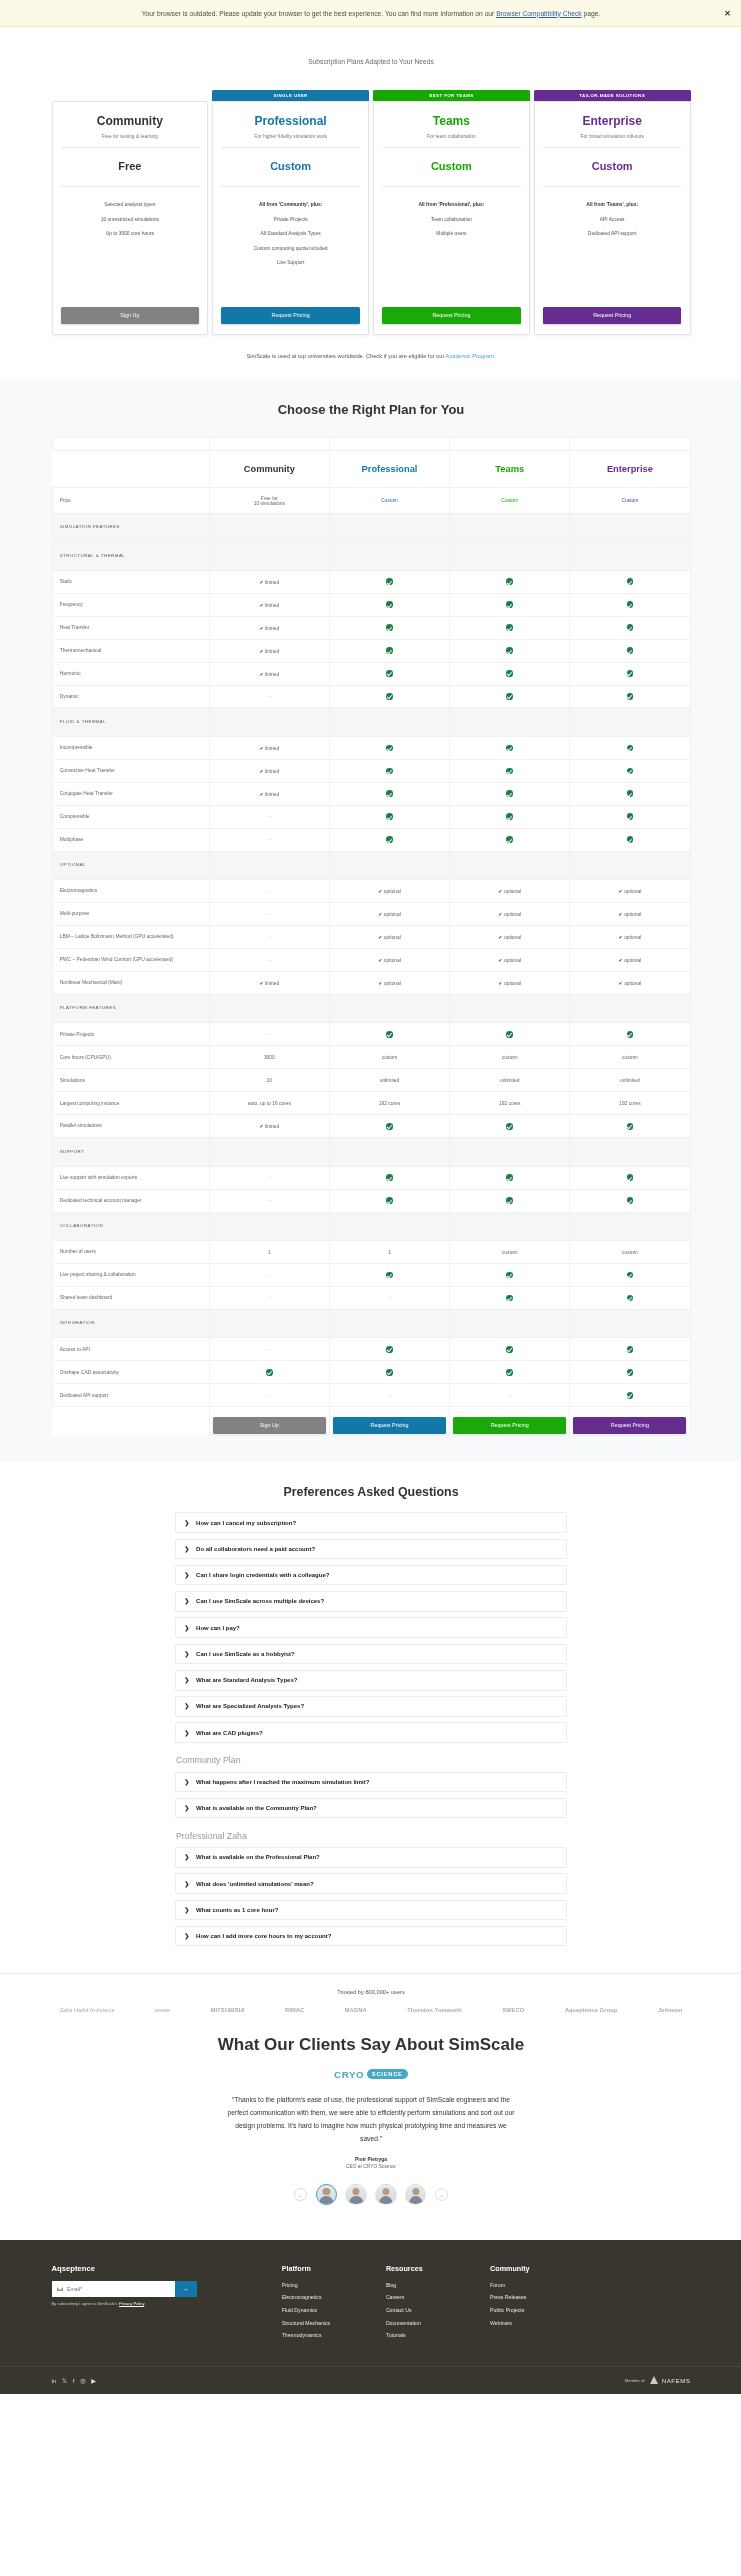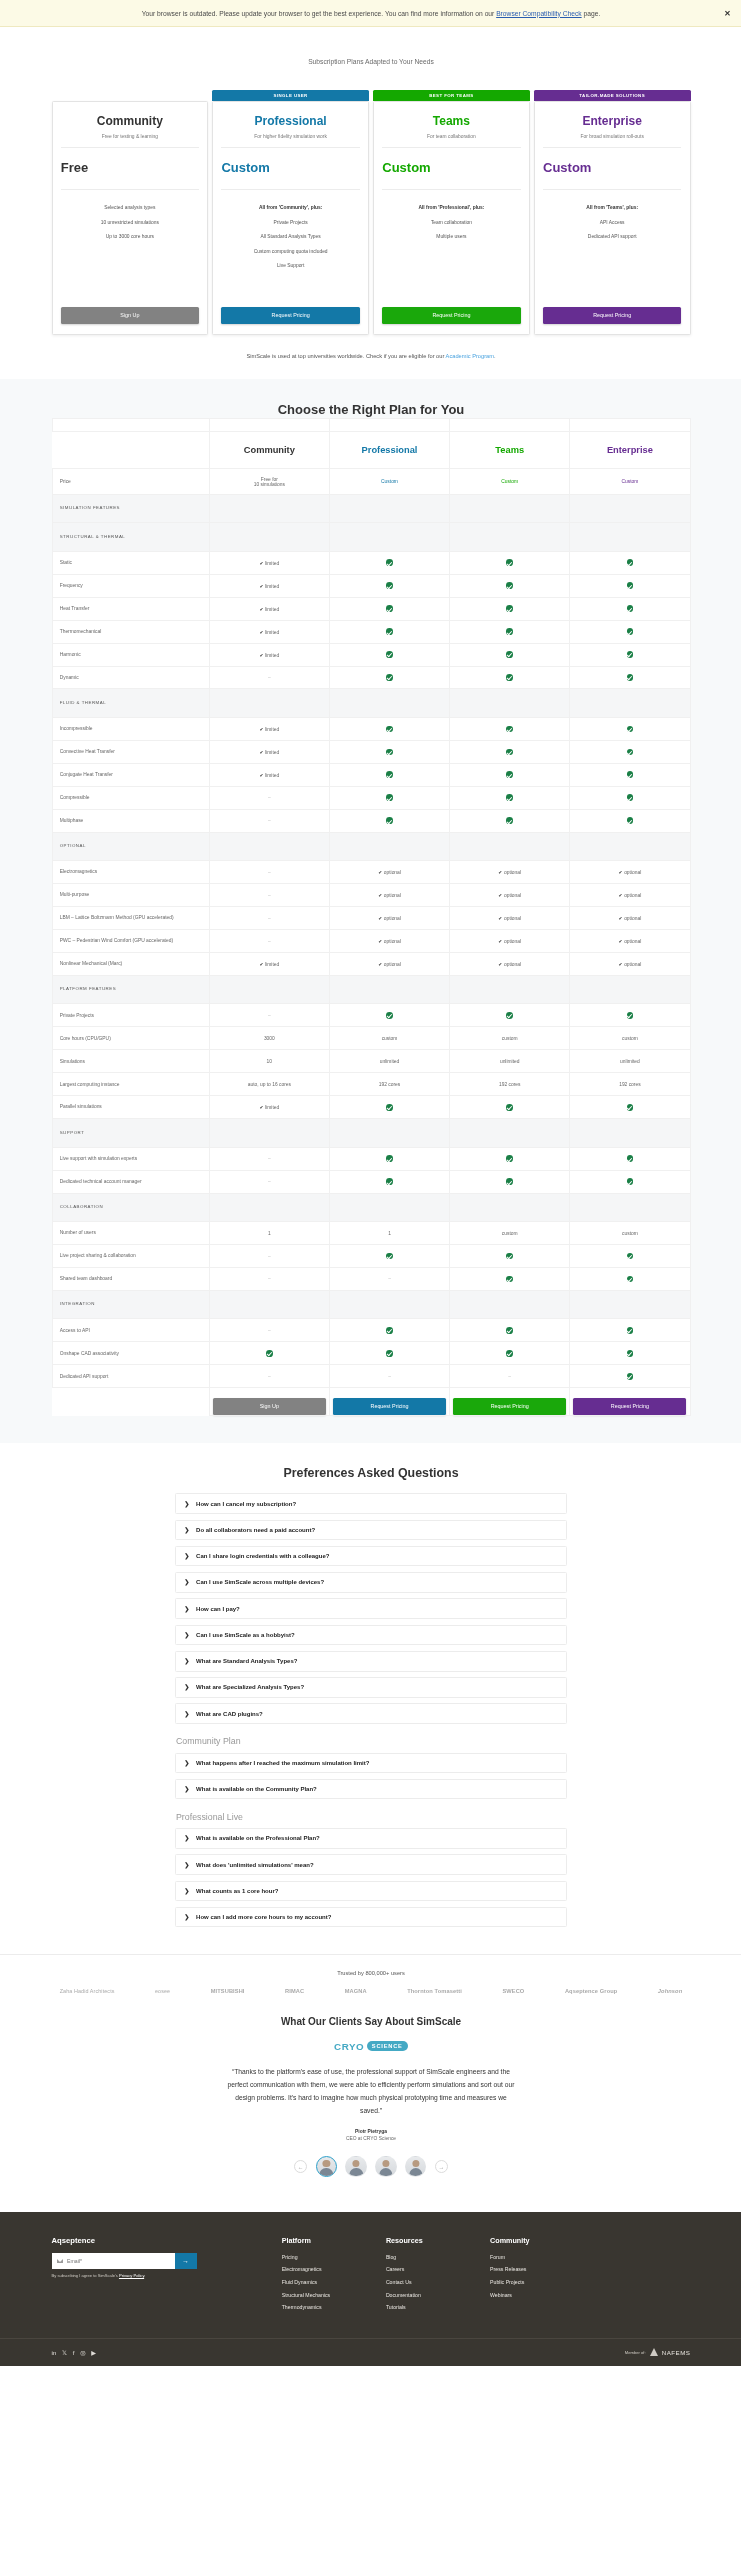--- a/index.html
+++ b/index.html
@@ -60,21 +60,21 @@
     box-shadow: 0 1px 3.1px rgba(0,0,0,0.07);
     padding: 11.3px 8.2px 10.3px;
     min-height: 234px;
     display: flex; flex-direction: column;
   }
   .card .name { text-align: center; font-size: 12px; font-weight: bold; color: #333; }
   .card .name.blue { color: #1378a7; }
   .card .name.green { color: #14a800; }
   .card .name.purple { color: #662d91; }
   .card .tagline { text-align: center; font-size: 4.9px; color: #777; margin-top: 6.2px; padding-bottom: 8.2px; border-bottom: 0.5px solid #ececec; }
-  .card .price { font-size: 13px; font-weight: bold; padding: 12.4px 0 13.4px; border-bottom: 0.5px solid #ececec; color: #333; }
+  .card .price { text-align: center; font-size: 11px; font-weight: bold; padding: 12.4px 0 13.4px; border-bottom: 0.5px solid #ececec; color: #333; }
   .card .price.blue { color: #1378a7; }
   .card .price.green { color: #14a800; }
   .card .price.purple { color: #662d91; }
   .card .feats { flex: 1; padding-top: 14.4px; }
   .card .feats li { list-style: none; text-align: center; font-size: 4.9px; color: #555; margin-bottom: 7.2px; line-height: 1.5; }
   .card .feats li.lead { font-weight: bold; color: #333; }
   .btn {
     display: block; width: 100%; text-align: center;
     border: none; border-radius: 1.5px; color: #fff;
     font-size: 5.4px; padding: 5.7px 0; cursor: pointer;
@@ -84,21 +84,21 @@
   .btn.grey { background: #828282; }
   .btn.blue { background: #1378a7; }
   .btn.green { background: #1aa80b; }
   .btn.purple { background: #662d91; }
 
   .academic { text-align: center; font-size: 5.7px; color: #555; margin-top: 17.5px; }
   .academic a { color: #4aa3df; }
 
   
   .compare-section { background: #f7f9fa; padding: 23px 0 27px; margin-top: 20.6px; }
-  .compare-section h2 { text-align: center; font-size: 13px; font-weight: bold; color: #333; margin-bottom: 1px; }
+  .compare-section h2 { text-align: center; font-size: 13px; font-weight: bold; color: #333; margin-bottom: 20px; }
   table.compare { width: 639px; margin: 0 auto; border-collapse: collapse; background: #fff; table-layout: fixed; }
   table.compare col.c1 { width: 157px; }
   table.compare col.cx { width: 120px; }
   .ribrow td { padding: 0; border: none; background: transparent; }
   .ribcell { height: 11.3px; display: flex; align-items: center; justify-content: center;
     color: #fff; font-size: 4.4px; font-weight: bold; letter-spacing: 0.4px; border-radius: 1.5px 1.5px 0 0; }
   .hdrow td { border: 0.5px solid #ececec; background: #fff; text-align: center; padding: 13.4px 3.1px; vertical-align: middle; }
   .hdrow td.blank { border-left: none; border-top: none; }
   .hd-name { font-size: 9.3px; font-weight: bold; color: #333; }
   .hd-name.blue { color: #1378a7; }
@@ -143,21 +143,21 @@
   
   .trusted { border-top: 0.5px solid #ececec; padding: 15.5px 0 5.2px; }
   .trusted .cap { text-align: center; font-size: 5.7px; color: #555; }
   .logos { display: flex; align-items: center; justify-content: space-between; margin-top: 11.3px; padding: 0 8.2px; }
   .logo { color: #9a9a9a; font-size: 5.7px; font-weight: bold; letter-spacing: 0.1px; white-space: nowrap; opacity: .85; }
   .logo.thin { font-weight: normal; font-size: 5.4px; }
   .logo.italic { font-style: italic; }
 
   
   .testi { padding: 17.5px 0 25px; text-align: center; }
-  .testi h2 { font-size: 10px; font-weight: bold; color: #333; }
+  .testi h2 { font-size: 17px; font-weight: bold; color: #333; }
   .cryologo { margin: 13.4px auto 0; display: inline-flex; align-items: center; gap: 2.6px; }
   .cryologo .cryo { color: #44a9c4; font-size: 9.8px; font-weight: bold; letter-spacing: 0.5px; }
   .cryologo .sci { background: #44a9c4; color: #fff; font-size: 5.7px; font-weight: bold; letter-spacing: 0.8px; padding: 2.1px 5.2px; border-radius: 5.7px; }
   .quote { width: 289px; margin: 13.4px auto 0; font-size: 6.7px; line-height: 1.95; color: #333; }
   .author { margin-top: 11.3px; font-size: 4.9px; font-weight: bold; color: #333; }
   .role { margin-top: 2.6px; font-size: 4.9px; color: #666; }
   .avatars { display: flex; align-items: center; justify-content: center; gap: 8.2px; margin-top: 14.4px; }
   .avatar {
     width: 21.6px; height: 21.6px; border-radius: 50%;
     background: linear-gradient(#e8eaec, #d5d9dd);
@@ -633,21 +633,21 @@
         </div>
         <div class="faq-group-title">Community Plan</div>
         <div class="faq-item">
           <span class="chev">❯</span>
           <span class="q">What happens after I reached the maximum simulation limit?</span>
         </div>
         <div class="faq-item">
           <span class="chev">❯</span>
           <span class="q">What is available on the Community Plan?</span>
         </div>
-        <div class="faq-group-title">Professional Live</div>
+        <div class="faq-group-title">Professional Zaha</div>
         <div class="faq-item">
           <span class="chev">❯</span>
           <span class="q">What is available on the Professional Plan?</span>
         </div>
         <div class="faq-item">
           <span class="chev">❯</span>
           <span class="q">What does 'unlimited simulations' mean?</span>
         </div>
         <div class="faq-item">
           <span class="chev">❯</span>

